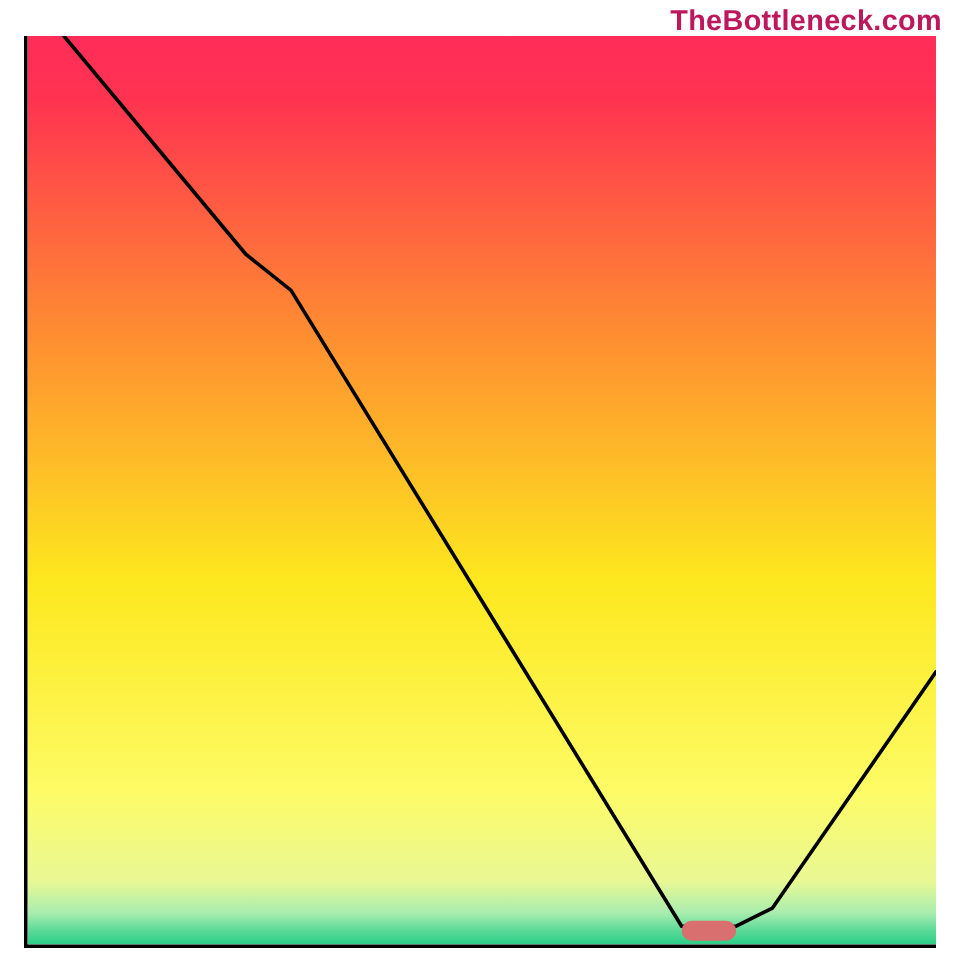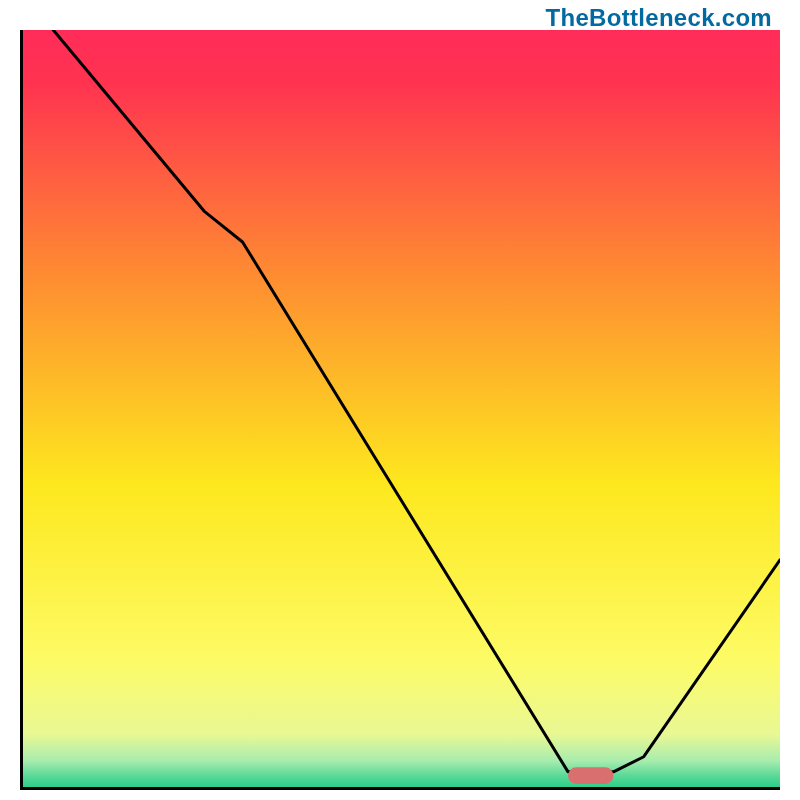--- a/index.html
+++ b/index.html
@@ -5,25 +5,25 @@
   * { margin: 0; padding: 0; box-sizing: border-box; }
   html, body { width: 800px; height: 800px; overflow: hidden; background: #fff; }
   .frame {
     position: relative;
     width: 800px;
     height: 800px;
   }
   .watermark {
     position: absolute;
     top: 4px;
-    right: 28px;
+    right: 15px;
     font-family: Arial, Helvetica, sans-serif;
     font-size: 24px;
     font-weight: 700;
-    color: #0369a1;
+    color: #be185d;
     letter-spacing: 0.3px;
   }
   .plot {
     position: absolute;
     left: 20px;
     top: 30px;
     width: 760px;
     height: 760px;
     border-left: 3px solid #000;
     border-bottom: 3px solid #000;

